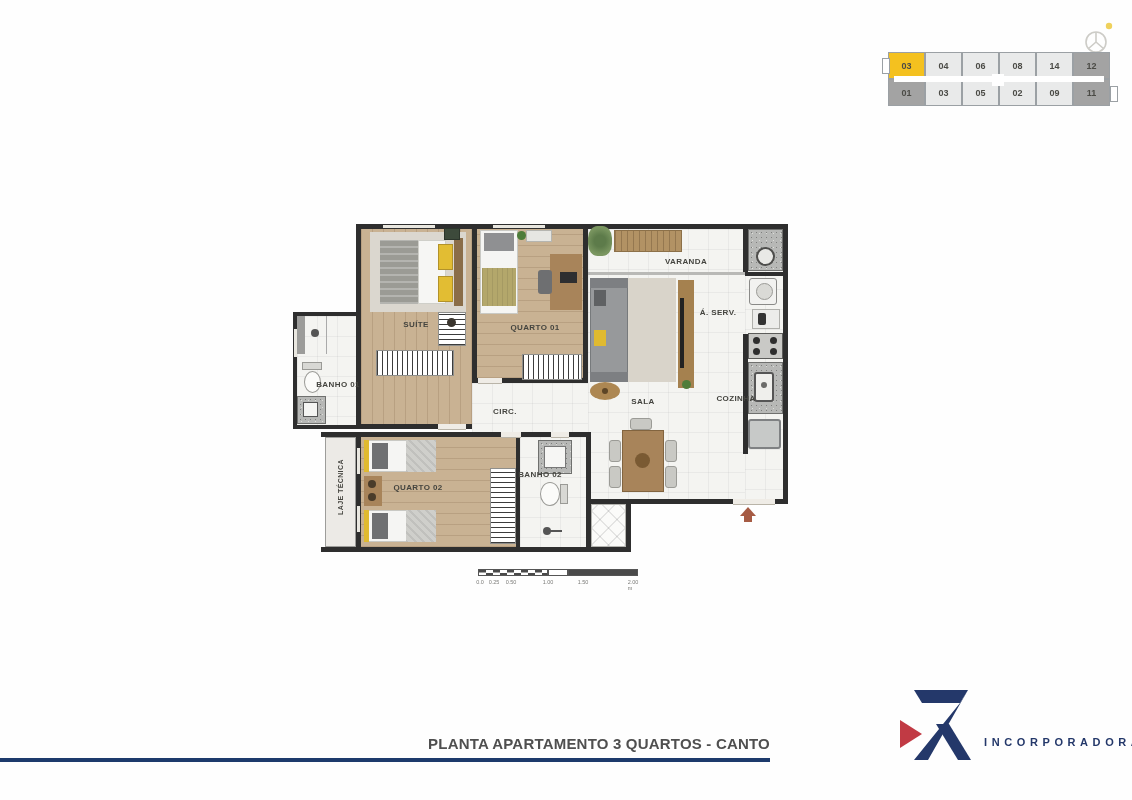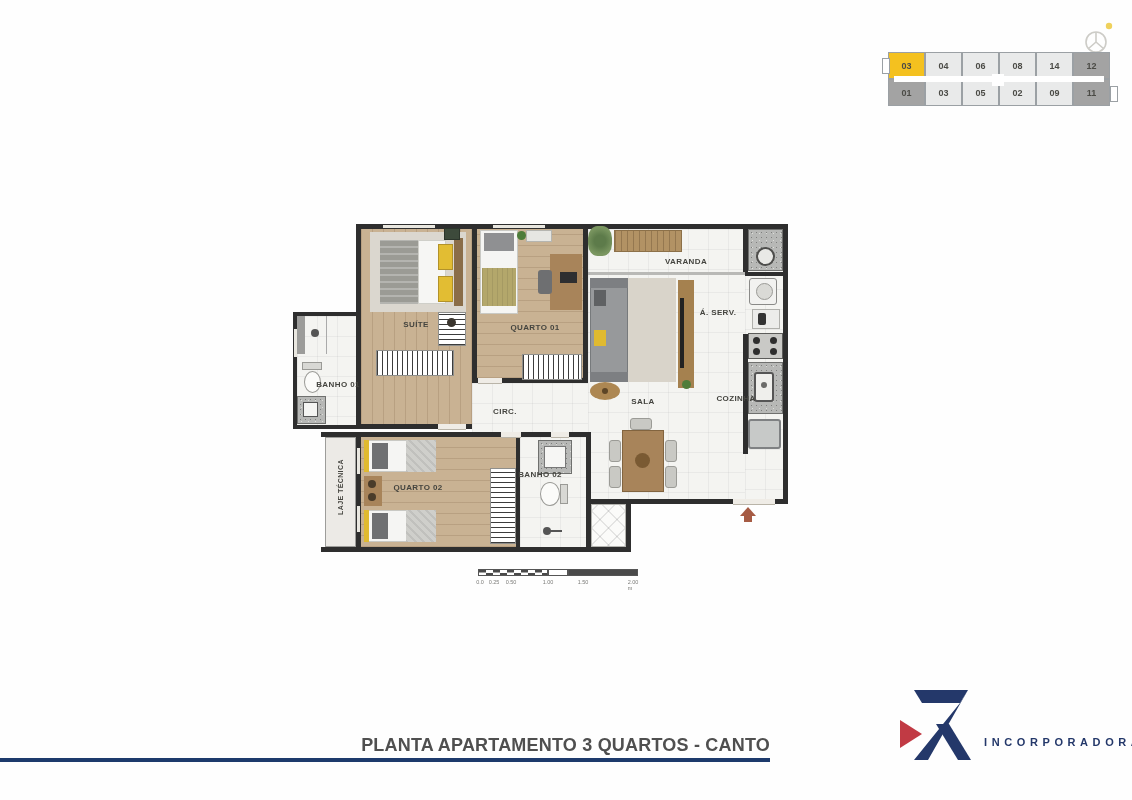--- a/index.html
+++ b/index.html
@@ -38,21 +38,21 @@
         background-image:repeating-linear-gradient(0deg,#3c3c3c 0 1px,transparent 1px 5px);}
   .room-label{position:absolute;transform:translate(-50%,-50%);font-size:8px;font-weight:bold;
         color:#44443f;letter-spacing:.4px;white-space:nowrap;}
   .furn{position:absolute;box-sizing:border-box;}
   .dot{position:absolute;border-radius:50%;}
   
   .scalebar{position:absolute;left:478px;top:563px;width:160px;height:24px;}
   .sb-seg{position:absolute;top:6px;height:7px;box-sizing:border-box;}
   .sb-tick{position:absolute;top:16px;font-size:5.5px;color:#7b7b78;transform:translateX(-50%);}
   
-  .caption{position:absolute;right:362px;top:735px;font-size:18px;font-weight:bold;color:#4f4f4f;letter-spacing:.2px;}
+  .caption{position:absolute;right:362px;top:735px;font-size:15px;font-weight:bold;color:#4f4f4f;letter-spacing:.2px;}
   .blueline{position:absolute;left:0;top:758px;width:770px;height:4px;background:#1d3a6c;}
   .logo{position:absolute;left:894px;top:684px;width:226px;height:92px;}
   .brand{position:absolute;left:88px;top:0px;font-size:41px;font-weight:bold;color:#24386A;letter-spacing:2px;line-height:1;}
   .brand-sub{position:absolute;left:90px;top:52px;font-size:11px;font-weight:bold;color:#24386A;letter-spacing:4.6px;}
 </style>
 </head>
 <body>
 
 <div class="page">
 

